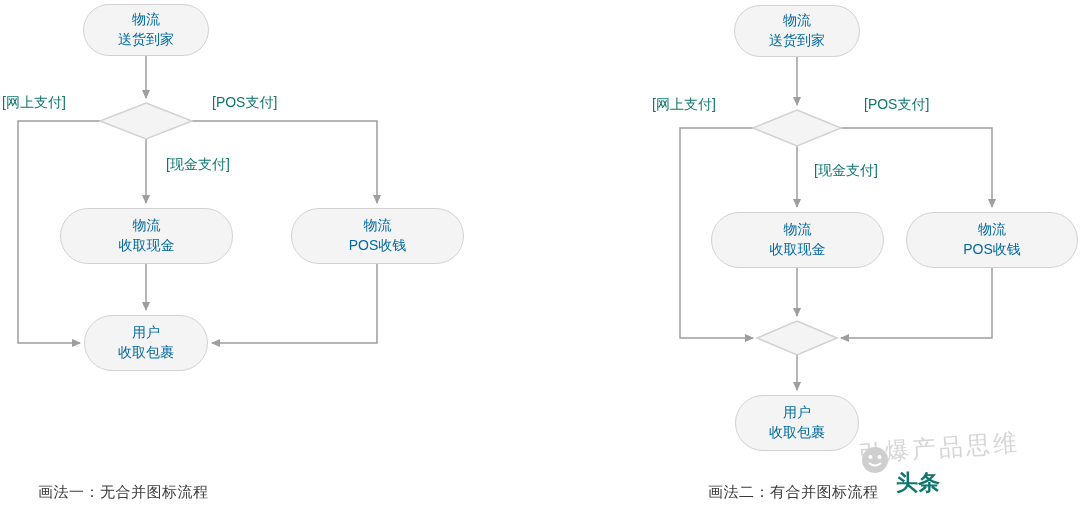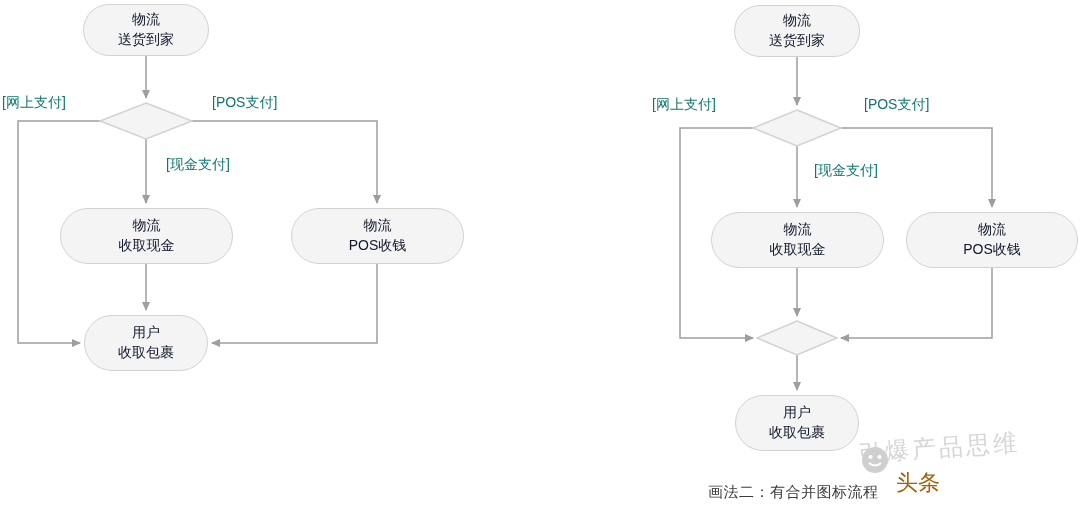--- a/index.html
+++ b/index.html
@@ -19,21 +19,21 @@
   .stadium {
     position: absolute;
     box-sizing: border-box;
     background: #f4f4f4;
     border: 1.5px solid #d2d2d2;
     border-radius: 30px;
     display: flex;
     align-items: center;
     justify-content: center;
     text-align: center;
-    color: #0f172a;
+    color: #0369a1;
     font-size: 14px;
     line-height: 1.4;
     white-space: pre-line;
   }
   .edge-label {
     position: absolute;
     font-size: 14px;
     color: #0f766e;
     white-space: nowrap;
   }
@@ -54,22 +54,22 @@
     white-space: nowrap;
   }
   .wm-icon {
     position: absolute;
     left: 860px; top: 445px;
   }
   .wm-brand {
     position: absolute;
     left: 896px; top: 468px;
     font-size: 22px;
-    font-weight: normal;
-    color: #a16207;
+    font-weight: bold;
+    color: #0f766e;
     white-space: nowrap;
   }
   .wm-handle {
     position: absolute;
     left: 944px; top: 468px;
     font-size: 22px;
     font-weight: bold;
     color: #434343;
     white-space: nowrap;
   }
@@ -143,20 +143,21 @@
 收取现金</div>
   <div class="stadium n-r-pos">物流
 POS收钱</div>
   <div class="stadium n-r-user">用户
 收取包裹</div>
 
   <div class="edge-label lbl-r-online">[网上支付]</div>
   <div class="edge-label lbl-r-pos">[POS支付]</div>
   <div class="edge-label lbl-r-cash">[现金支付]</div>
 
+  <div class="caption cap-left">画法一：无合并图标流程</div>
   <div class="caption cap-right">画法二：有合并图标流程</div>
 
   <div class="wm-slogan">引爆产品思维</div>
   <span class="wm-icon">
     <svg width="30" height="30" viewBox="0 0 30 30">
       <circle cx="15" cy="15" r="13" fill="#cfcfcf"></circle>
       <circle cx="10.5" cy="12" r="2" fill="#ffffff"></circle>
       <circle cx="19.5" cy="12" r="2" fill="#ffffff"></circle>
       <path d="M9,18 Q15,23 21,18" stroke="#ffffff" stroke-width="2" fill="none"></path>
     </svg>

